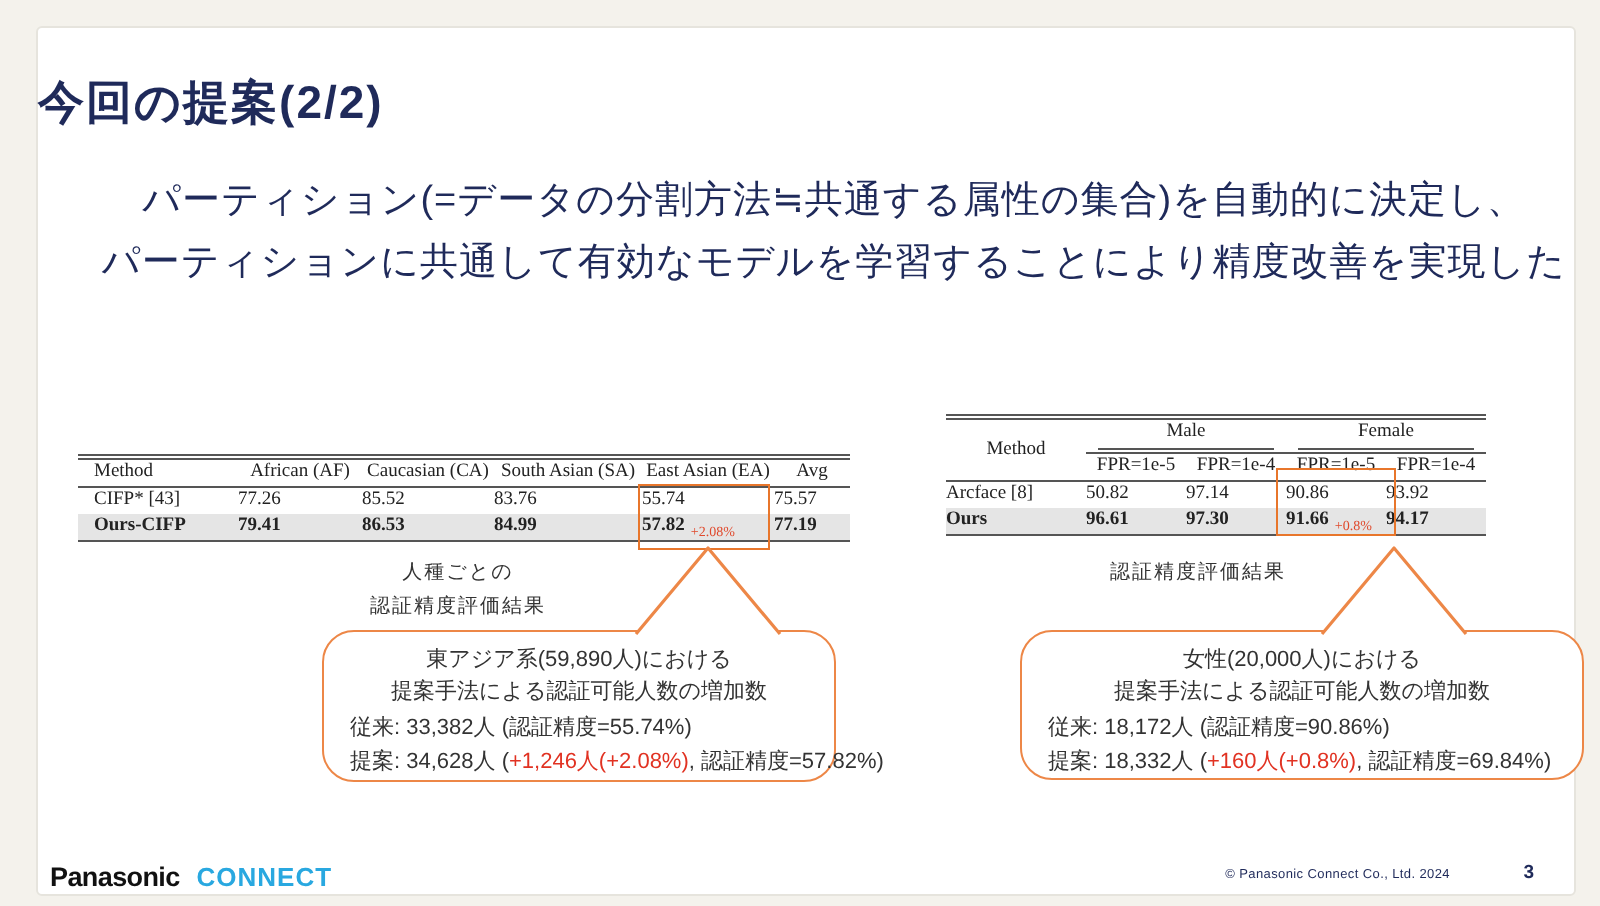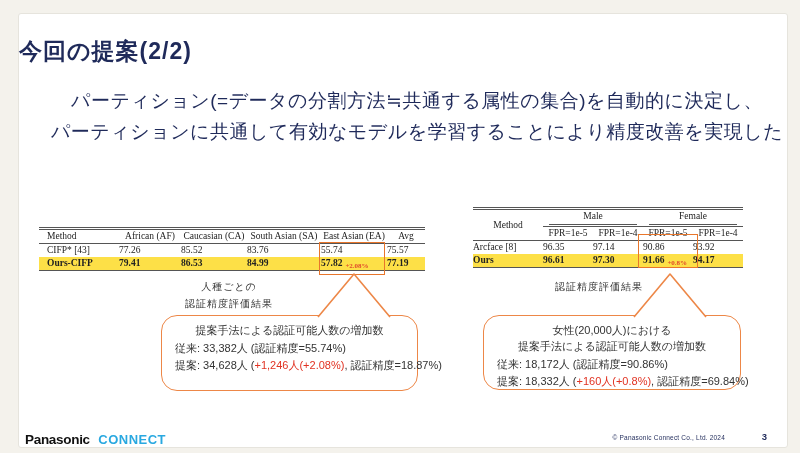--- a/index.html
+++ b/index.html
@@ -45,48 +45,48 @@
     border-top:3px double var(--rule);
     border-bottom:1.5px solid var(--rule);
   }
   table.paper th,table.paper td{
     font-weight:400;font-size:9.5px;
     height:13.5px;line-height:11px;padding:1px 0;
     white-space:nowrap;overflow:visible;
   }
   table.paper thead th{border-bottom:1px solid var(--rule);}
   table.race-t th.method-h,table.race-t td.method-c{text-align:left;padding-left:8px;}
-  tr.ours-row td{background:#fde047;font-weight:700;}
+  tr.ours-row td{background:#e5e5e5;font-weight:700;}
   table.gender-t th.method-span{border-bottom:1px solid var(--rule);}
   .cmid{display:block;margin:0 6px;padding-bottom:2px;border-bottom:1px solid var(--rule);}
   .cell-rel{position:relative;display:inline-block;}
   .delta{
     position:absolute;left:100%;top:2.5px;margin-left:3px;
-    font-size:7px;font-weight:700;color:var(--red-badge);letter-spacing:0;
+    font-size:7px;font-weight:400;color:var(--red-badge);letter-spacing:0;
   }
   .hl-box{
     position:absolute;border:1.6px solid var(--orange-strong);
     pointer-events:none;
   }
   .hl-box.race-hl{left:280px;top:15px;width:66px;height:33px;}
   .hl-box.gender-hl{left:165px;top:27px;width:60px;height:34px;}
   
   .tbl-caption{
     position:absolute;width:200px;text-align:center;
     font-size:10px;line-height:17px;color:#333;letter-spacing:1px;
   }
   .tbl-caption.race-cap{left:110px;top:264px;}
   .tbl-caption.gender-cap{left:480px;top:264px;}
   
   .callout{
     position:absolute;background:#fff;
     border:1.5px solid var(--orange);border-radius:16px;
   }
   .callout.race-co{left:142px;top:301px;width:257px;height:76px;}
-  .callout.gender-co{left:464px;top:301px;width:258px;height:75px;}
+  .callout.gender-co{left:491px;top:301px;width:282px;height:75px;}
   .tail{position:absolute;top:-44px;}
   .race-co .tail{left:154px;}
   .gender-co .tail{left:148px;}
   .co-head{
     text-align:center;padding-top:6px;
     font-size:11px;line-height:16px;color:#333;
   }
   .co-detail{
     padding:3px 0 0 13px;
     font-size:11px;line-height:14px;color:#333;white-space:nowrap;
@@ -191,21 +191,21 @@
         <tr>
           <th>FPR=1e-5</th>
           <th>FPR=1e-4</th>
           <th>FPR=1e-5</th>
           <th>FPR=1e-4</th>
         </tr>
       </thead>
       <tbody>
         <tr>
           <td>Arcface [8]</td>
-          <td>96.35</td>
+          <td>50.82</td>
           <td>97.14</td>
           <td>90.86</td>
           <td>93.92</td>
         </tr>
         <tr class="ours-row">
           <td>Ours</td>
           <td>96.61</td>
           <td>97.30</td>
           <td>
             <span class="cell-rel">
@@ -226,24 +226,25 @@
   </div>
   <div class="tbl-caption gender-cap">
     <div>認証精度評価結果</div>
   </div>
 
   <div class="callout race-co">
     <svg class="tail" width="76" height="46" viewBox="0 0 76 46">
       <path d="M2,45 L38,2 L74,45" fill="#ffffff" stroke="#ed8747" stroke-width="1.6" stroke-linejoin="round"></path>
     </svg>
     <div class="co-head">
+      <div>東アジア系(59,890人)における</div>
       <div>提案手法による認証可能人数の増加数</div>
     </div>
     <div class="co-detail">従来: 33,382人 (認証精度=55.74%)</div>
-    <div class="co-detail"><span>提案: 34,628人 (</span><span class="co-red">+1,246人(+2.08%)</span><span>, 認証精度=18.87%)</span></div>
+    <div class="co-detail"><span>提案: 34,628人 (</span><span class="co-red">+1,246人(+2.08%)</span><span>, 認証精度=57.82%)</span></div>
   </div>
 
   <div class="callout gender-co">
     <svg class="tail" width="76" height="46" viewBox="0 0 76 46">
       <path d="M2,45 L38,2 L74,45" fill="#ffffff" stroke="#ed8747" stroke-width="1.6" stroke-linejoin="round"></path>
     </svg>
     <div class="co-head">
       <div>女性(20,000人)における</div>
       <div>提案手法による認証可能人数の増加数</div>
     </div>

